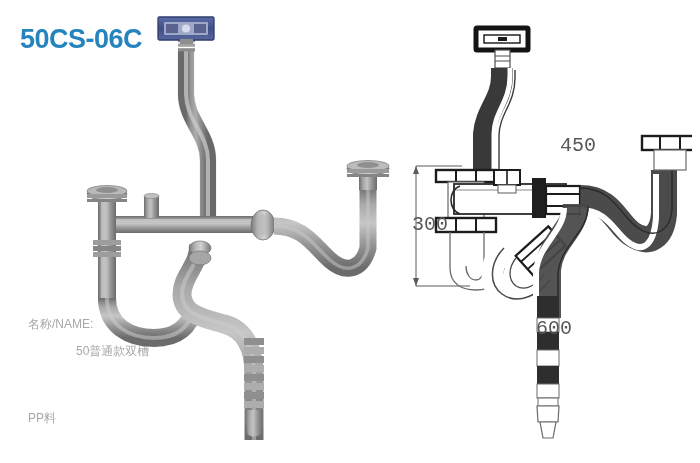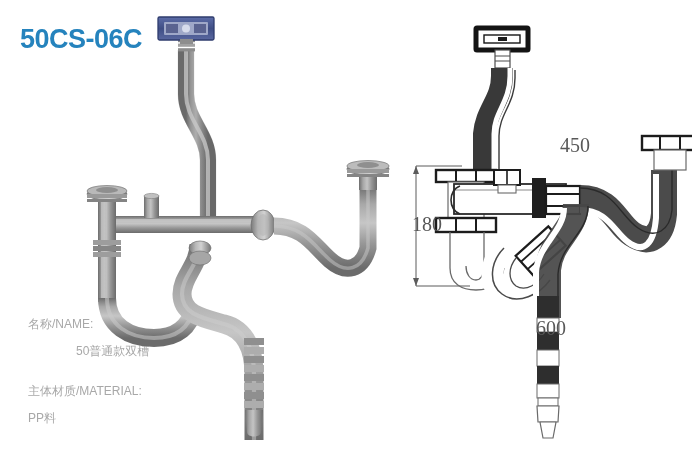--- a/index.html
+++ b/index.html
@@ -49,37 +49,36 @@
     position: absolute;
     left: 398px;
     top: 18px;
     width: 300px;
     height: 440px;
   }
   .dim-label {
     position: absolute;
     color: #585858;
     font-size: 20px;
-    font-family: Liberation Serif, serif;
+    font-family: Liberation Mono, monospace;
     white-space: nowrap;
   }
   #dim-450 { left: 560px; top: 134px; }
   #dim-230 { left: 412px; top: 213px; }
   #dim-600 { left: 536px; top: 305px; margin-top: 12px; }
 </style>
 </head>
 <body>
 
 <div id="page">
 
   <div id="title">50CS-06C</div>
 
   <div class="spec-block" id="spec-name-label">名称/NAME:</div>
   <div class="spec-block" id="spec-name-value">50普通款双槽</div>
-  <div class="spec-block" id="spec-material-label">主体材质/MATERIAL:</div>
   <div class="spec-block" id="spec-material-value">PP料</div>
 
   <svg id="left-figure" viewBox="0 0 320 440" xmlns="http://www.w3.org/2000/svg">
     <defs>
       <linearGradient id="pipeV" x1="0" y1="0" x2="1" y2="0">
         <stop offset="0%" stop-color="#6d6d6d"></stop>
         <stop offset="22%" stop-color="#a6a6a6"></stop>
         <stop offset="45%" stop-color="#c4c4c4"></stop>
         <stop offset="70%" stop-color="#969696"></stop>
         <stop offset="100%" stop-color="#6b6b6b"></stop>
@@ -318,16 +317,16 @@
       </g>
 
       <g>
         <path d="M139,388 L161,388 L160,404 L140,404 Z" fill="#ffffff" stroke="#6a6a6a" stroke-width="1.2"></path>
         <path d="M142,404 L158,404 L155,420 L145,420 Z" fill="#ffffff" stroke="#6a6a6a" stroke-width="1.2"></path>
       </g>
     </g>
   </svg>
 
   <div class="dim-label" id="dim-450">450</div>
-  <div class="dim-label" id="dim-230">180</div>
+  <div class="dim-label" id="dim-230">300</div>
   <div class="dim-label" id="dim-600">600</div>
 
 </div>
 
 </body></html>

